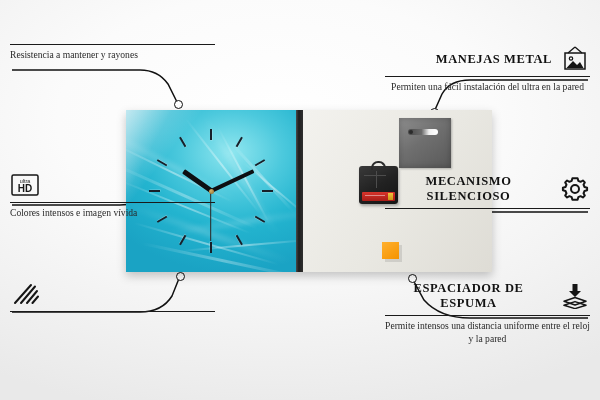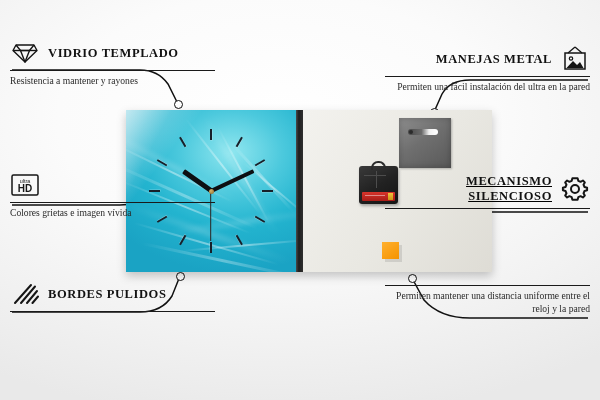--- a/index.html
+++ b/index.html
@@ -144,21 +144,21 @@
   .foam {
     position: absolute; left: 79px; top: 132px;
     width: 17px; height: 17px;
     background: linear-gradient(145deg, #ffb02e 0%, #f59300 100%);
     box-shadow: 3px 3px 0 rgba(0,0,0,0.10);
   }
 
   
   .feature { position: absolute; width: 205px; }
   .feature.left  { left: 10px;  text-align: left; }
-  .feature.right { right: 10px; text-align: right; }
+  .feature.right { right: 10px; text-align: center; }
 
   .f-head { display: flex; align-items: center; gap: 8px; }
   .feature.right .f-head { flex-direction: row-reverse; }
 
   .f-icon { flex: 0 0 auto; width: 30px; height: 26px; display:flex; align-items:center; justify-content:center; }
   .f-icon svg { display: block; }
 
   .f-title {
     font-size: 12.5px;
     font-weight: bold;
@@ -295,64 +295,50 @@
         <span class="battery">
             <u></u>
             <i></i>
           </span>
       </div>
       <div class="foam"></div>
     </div>
   </div>
 
   <div class="feature left" style="top:40px;">
-    <div class="f-head">
-      <span class="f-icon">
-        <svg width="28" height="22" viewBox="0 0 28 22">
-          <g fill="none" stroke="#151515" stroke-width="1.4" stroke-linejoin="round">
-            <path d="M5,3 L23,3 L26,8.5 L14,20 L2,8.5 Z"></path>
-            <path d="M2,8.5 L26,8.5"></path>
-            <path d="M5,3 L9.5,8.5 L14,20 L18.5,8.5 L23,3"></path>
-            <path d="M9.5,8.5 L18.5,8.5"></path>
-          </g>
-        </svg>
-      </span>
-      <span class="f-title">VIDRIO TEMPLADO</span>
-    </div>
     <div class="f-rule"></div>
     <div class="f-desc">Resistencia a mantener y rayones</div>
   </div>
 
   <div class="feature left" style="top:172px;">
     <div class="f-head">
       <span class="f-icon">
         <svg width="30" height="24" viewBox="0 0 30 24">
           <rect x="2" y="2" width="26" height="20" rx="1.5" fill="none" stroke="#151515" stroke-width="1.5"></rect>
           <text x="15" y="10" font-family="Liberation Sans, sans-serif" font-size="5.4" text-anchor="middle" fill="#151515">ultra</text>
           <text x="15" y="19.4" font-family="Liberation Sans, sans-serif" font-size="10" font-weight="bold" text-anchor="middle" fill="#151515">HD</text>
         </svg>
       </span>
     </div>
     <div class="f-rule"></div>
-    <div class="f-desc">Colores grietas e imagen vívida</div>
+    <div class="f-desc">Colores intensos e imagen vívida</div>
   </div>
 
   <div class="feature left" style="top:281px;">
     <div class="f-head">
       <span class="f-icon">
         <svg width="28" height="24" viewBox="0 0 28 24">
           <g stroke="#151515" stroke-width="2" fill="none" stroke-linecap="round">
             <path d="M4,21 L20,3"></path>
             <path d="M10,21 L24,4.5"></path>
             <path d="M16,21 L26,9"></path>
             <path d="M21.5,21 L27,14.5"></path>
           </g>
         </svg>
       </span>
-      <span class="f-title">BORDES PULIDOS</span>
     </div>
     <div class="f-rule"></div>
   </div>
 
   <div class="feature right" style="top:46px;">
     <div class="f-head">
       <span class="f-icon">
         <svg width="28" height="26" viewBox="0 0 28 26">
           <path d="M14,1 L7,7" fill="none" stroke="#151515" stroke-width="1.3"></path>
           <path d="M14,1 L21,7" fill="none" stroke="#151515" stroke-width="1.3"></path>
@@ -360,33 +346,43 @@
           <circle cx="10" cy="12.5" r="1.7" fill="none" stroke="#151515" stroke-width="1.2"></circle>
           <path d="M5.5,22 L12,15 L16,19 L19,16 L22.5,22 Z" fill="#151515"></path>
         </svg>
       </span>
       <span class="f-title">MANEJAS METAL</span>
     </div>
     <div class="f-rule"></div>
     <div class="f-desc">Permiten una fácil instalación del ultra en la pared</div>
   </div>
 
-  <div class="feature right" style="top:174px;text-decoration:underline;">
+  <div class="feature right" style="top:174px;">
     <div class="f-head">
       <span class="f-icon">
         <svg width="28" height="28" viewBox="0 0 28 28">
           <g fill="none" stroke="#151515" stroke-width="2" stroke-linejoin="round">
             <path d="M14,3.2 l2.6,0 l0.7,2.6 l2.3,1.0 l2.3,-1.3 l1.9,1.9 l-1.3,2.3 l1.0,2.3 l2.6,0.7 l0,2.6 l-2.6,0.7 l-1.0,2.3 l1.3,2.3 l-1.9,1.9 l-2.3,-1.3 l-2.3,1.0 l-0.7,2.6 l-2.6,0 l-2.6,0 l-0.7,-2.6 l-2.3,-1.0 l-2.3,1.3 l-1.9,-1.9 l1.3,-2.3 l-1.0,-2.3 l-2.6,-0.7 l0,-2.6 l2.6,-0.7 l1.0,-2.3 l-1.3,-2.3 l1.9,-1.9 l2.3,1.3 l2.3,-1.0 l0.7,-2.6 Z"></path>
             <circle cx="14" cy="14" r="4"></circle>
           </g>
         </svg>
       </span>
       <span class="f-title">MECANISMO SILENCIOSO</span>
     </div>
     <div class="f-rule"></div>
   </div>
 
   <div class="feature right" style="top:281px;">
-    <div class="f-rule"></div>
-    <div class="f-desc">Permiten mantener una distancia uniforme entre el reloj y la pared</div>
+    <div class="f-head">
+      <span class="f-icon">
+        <svg width="28" height="26" viewBox="0 0 28 26">
+          <path d="M11.5,1 L16.5,1 L16.5,8 L20,8 L14,14 L8,8 L11.5,8 Z" fill="#151515"></path>
+          <path d="M14,14.5 L25,18.2 L14,22 L3,18.2 Z" fill="none" stroke="#151515" stroke-width="1.5" stroke-linejoin="round"></path>
+          <path d="M14,18.6 L25,22.3 L14,25.6 L3,22.3 Z" fill="none" stroke="#151515" stroke-width="1.5" stroke-linejoin="round"></path>
+        </svg>
+      </span>
+      <span class="f-title">ESPACIADOR DE ESPUMA</span>
+    </div>
+    <div class="f-rule"></div>
+    <div class="f-desc">Permite intensos una distancia uniforme entre el reloj y la pared</div>
   </div>
 
 </div>
 
 </body></html>

